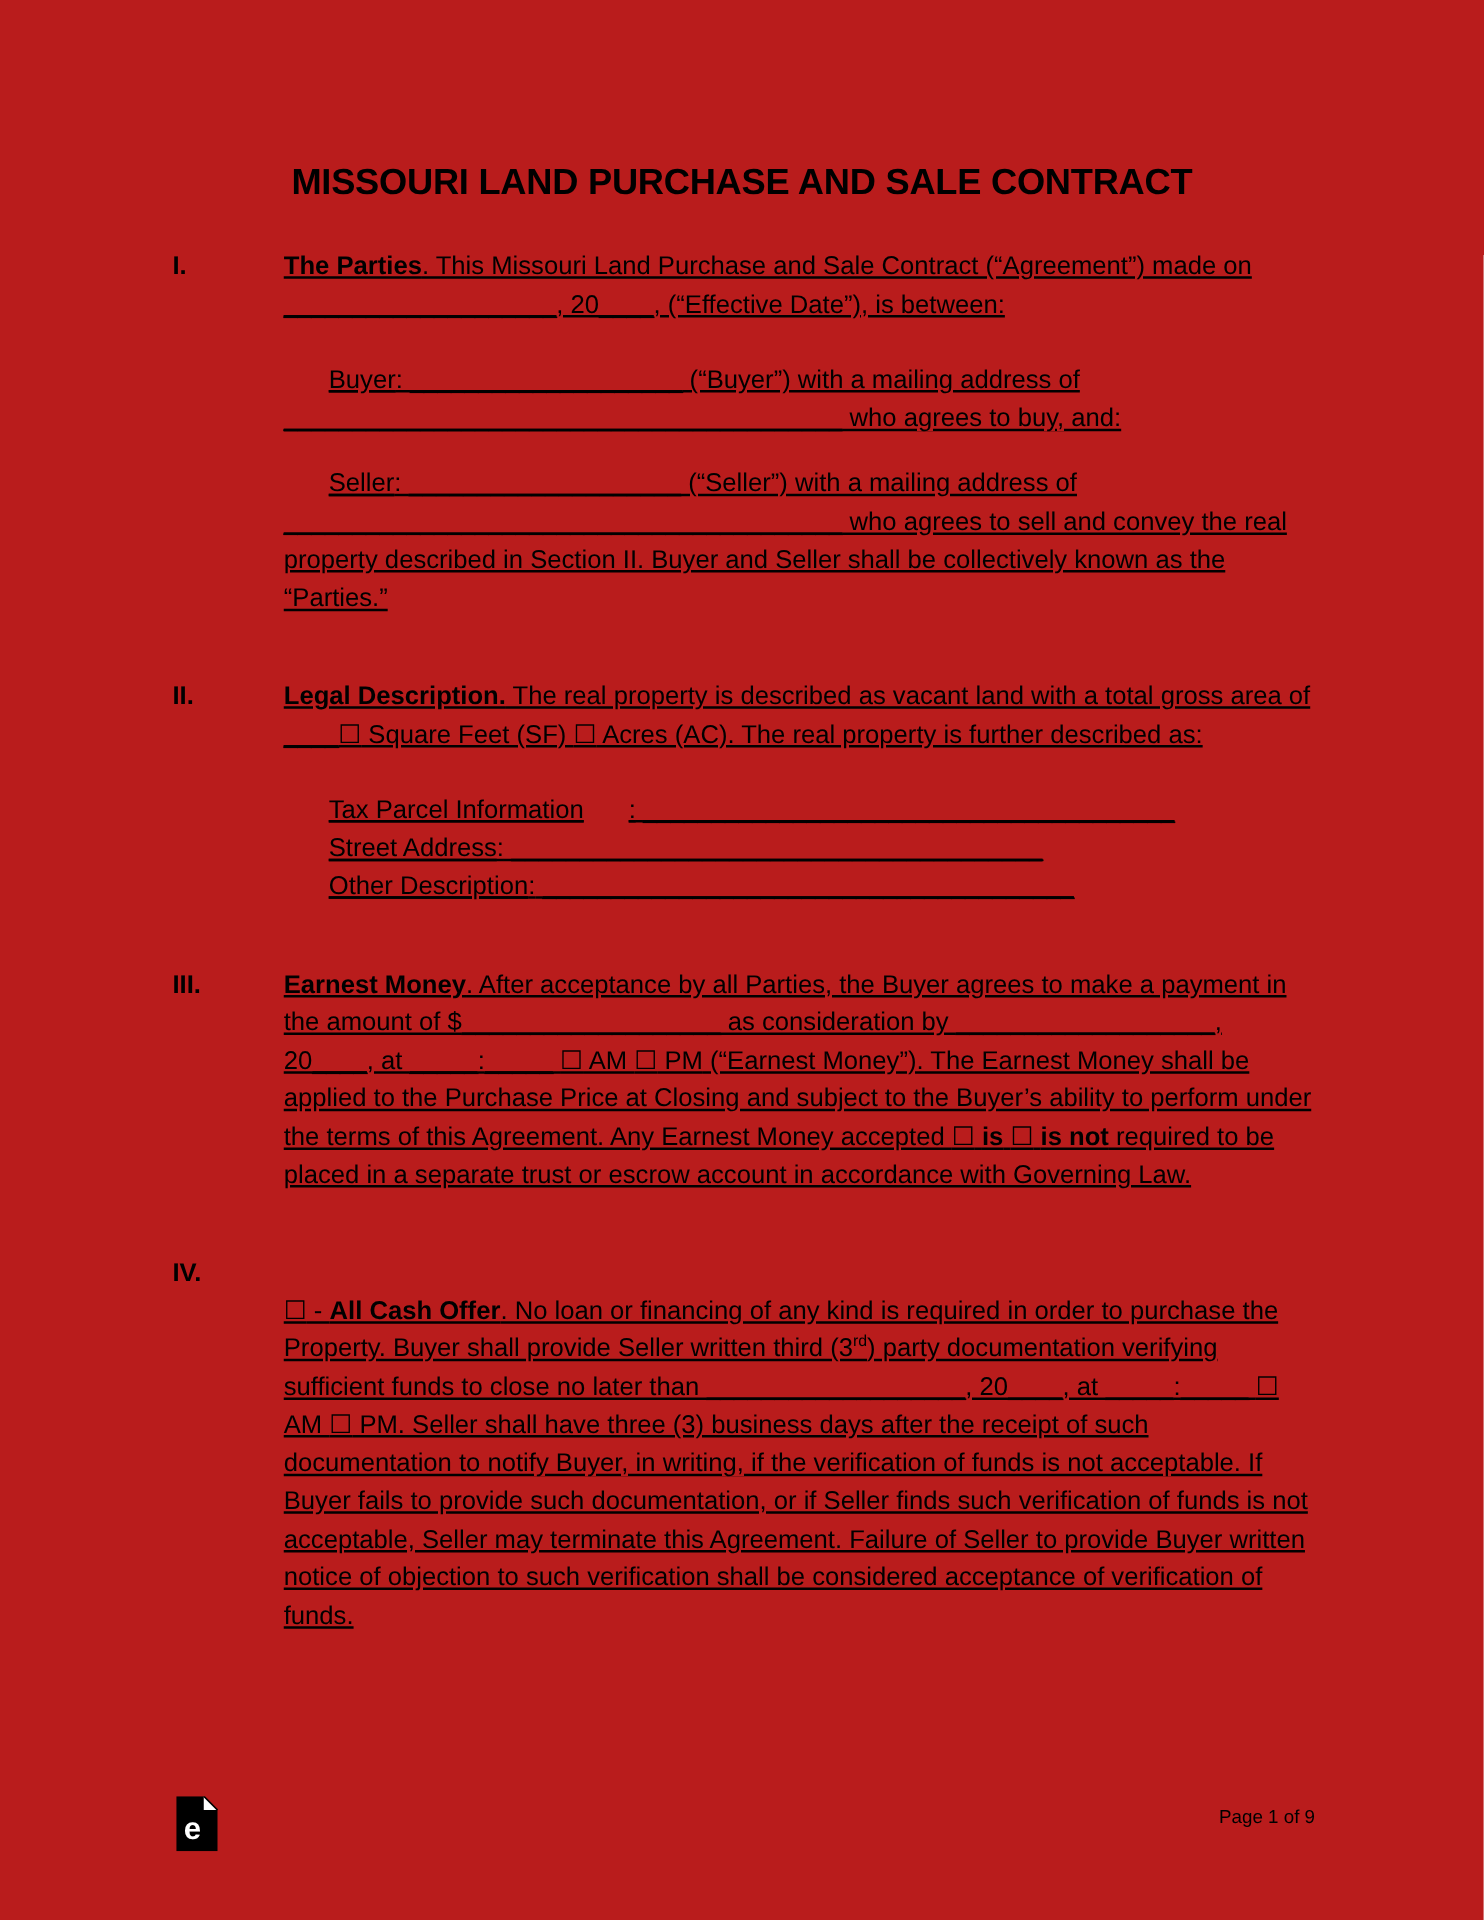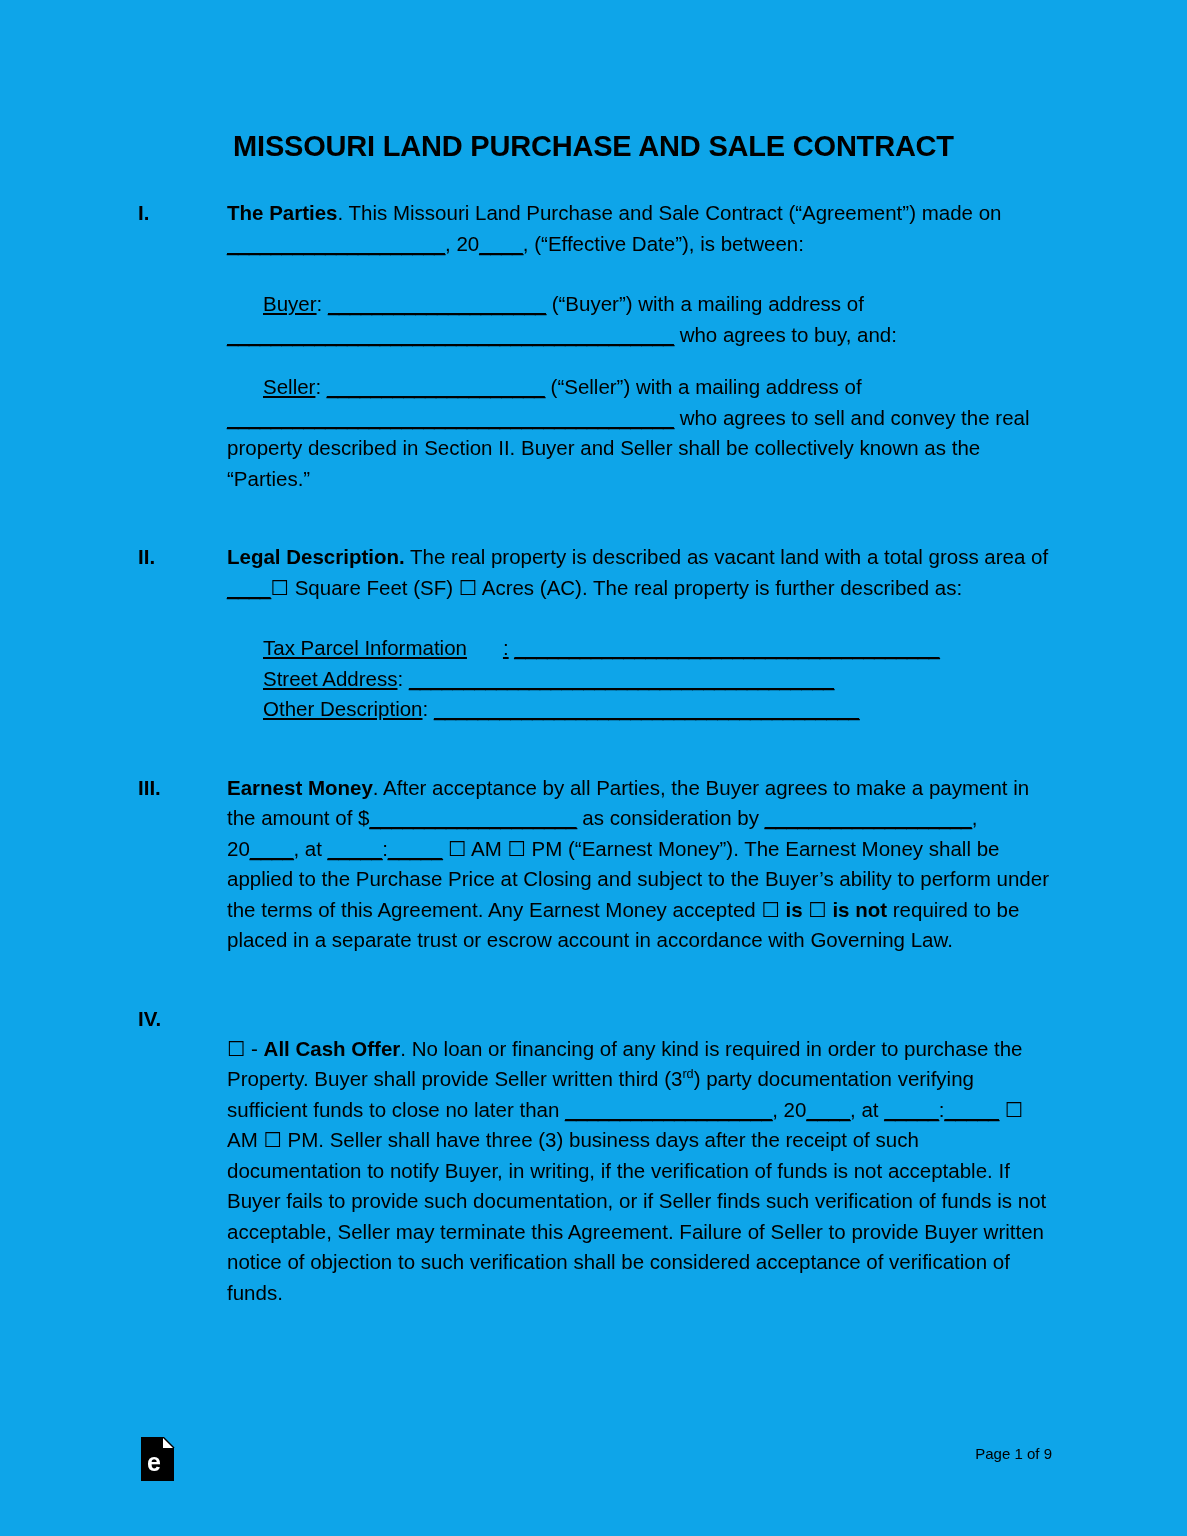--- a/index.html
+++ b/index.html
@@ -8,21 +8,21 @@
     background: #ffffff;
   }
   body {
     font-family: "Liberation Sans", sans-serif;
     color: #000000;
   }
   .page {
     position: relative;
     width: 1187px;
     height: 1536px;
-    background: #0ea5e9;
+    background: #b91c1c;
     overflow: hidden;
     box-sizing: border-box;
   }
   .doc-title {
     position: absolute;
     top: 130px;
     left: 0;
     width: 1187px;
     text-align: center;
     font-size: 29px;
@@ -44,20 +44,21 @@
     width: 89px;
     flex: 0 0 89px;
     font-size: 20.5px;
     font-weight: bold;
     line-height: 30.5px;
   }
   .sec-body {
     flex: 1 1 auto;
     font-size: 20.5px;
     line-height: 30.5px;
+    text-decoration: underline;
   }
   .sec-body p {
     margin: 0;
   }
   .gap-sm { height: 22px; }
   .gap-md { height: 30px; }
   b, .b { font-weight: bold; }
   .indent-2 {
     margin-left: 48px;
   }

